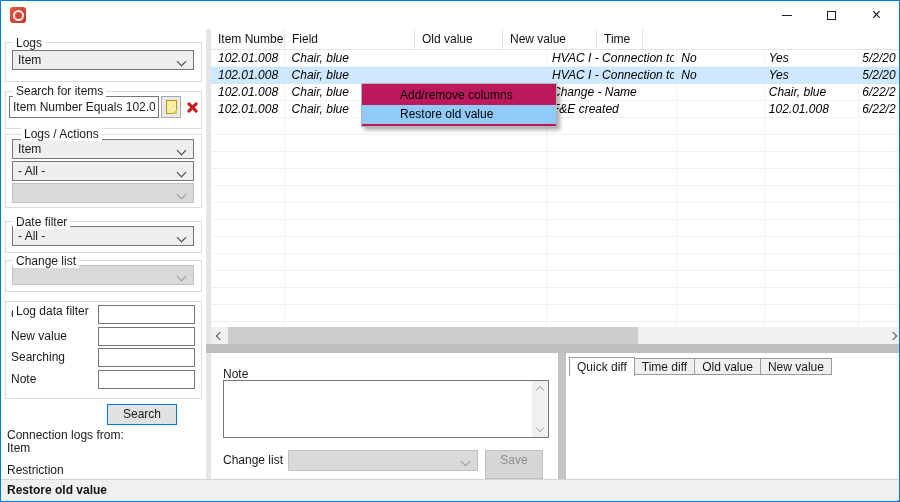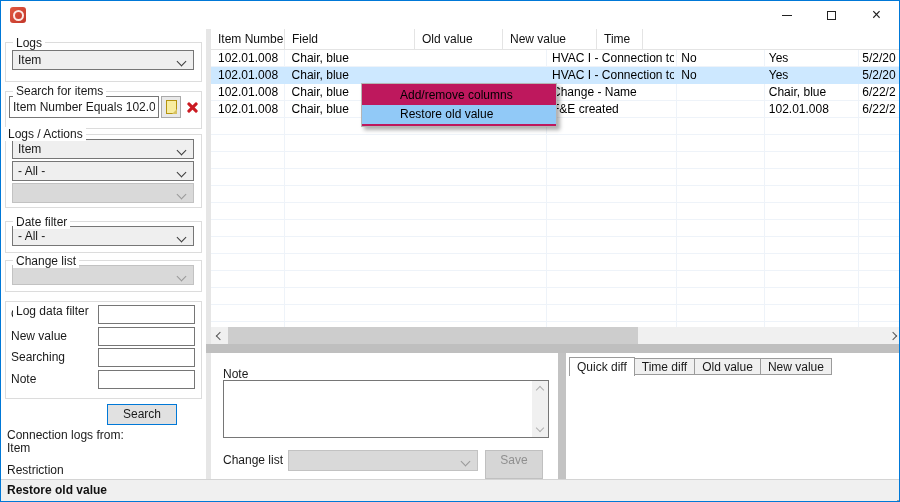--- a/index.html
+++ b/index.html
@@ -53,21 +53,21 @@
   .h-splitter{position:absolute;left:205px;top:343px;width:695px;height:9px;background:#bfbfbf;}
   .panel-divider{position:absolute;left:557px;top:352px;width:8px;height:126px;background:#c3c3c3;}
 
   
   .table-area{position:absolute;left:210px;top:28px;width:690px;height:298px;background:#fff;overflow:hidden;}
   .thead{display:flex;height:20px;border-bottom:1px solid #e4e4e4;}
   .th{box-sizing:border-box;line-height:20px;padding-left:7px;border-right:1px solid #e4e4e4;overflow:hidden;white-space:nowrap;color:#111;}
   .tbody{position:absolute;left:0;top:21px;right:0;bottom:0;
     background-image:repeating-linear-gradient(to bottom,#ffffff 0px,#ffffff 16px,#eef3f9 16px,#eef3f9 17px);}
   .vline{position:absolute;top:0;bottom:0;width:1px;background:#eef3f9;}
-  .tr{position:relative;display:flex;height:17px;}
+  .tr{position:relative;display:flex;height:17px;font-style:italic;}
   .tr.selected{background:#cde8ff;}
   .td{box-sizing:border-box;line-height:17px;padding-left:7px;overflow:hidden;white-space:nowrap;color:#000;}
 
   
   .hscroll{position:absolute;left:210px;top:326px;width:690px;height:17px;background:#f0f0f0;}
   .scroll-arrow{position:absolute;top:0;width:17px;height:17px;display:flex;align-items:center;justify-content:center;}
   .scroll-arrow .a{width:5px;height:5px;border-right:1px solid #555;border-bottom:1px solid #555;display:block;}
   .arr-left{left:0;}  .arr-left .a{transform:rotate(135deg);}
   .arr-right{right:0;} .arr-right .a{transform:rotate(-45deg);}
   .hthumb{position:absolute;left:17px;top:0;width:410px;height:17px;background:#cdcdcd;}
@@ -137,21 +137,21 @@
     <span class="group-label" style="left:12px;top:55px;">Search for items</span>
     <input class="tinput" style="left: 8px; top: 67px; width: 150px; height: 22px;" value="Item Number Equals 102.01.0">
     <div class="small-btn" style="left:160px;top:67px;">
         <span class="note-icon"></span>
       </div>
     <div class="small-btn" style="left:181px;top:67px;border:none;background:transparent;">
         <span class="x-icon"></span>
       </div>
 
     <div class="group g-actions"></div>
-    <span class="group-label" style="left:4px;top:98px;">Logs / Actions</span>
+    <span class="group-label" style="left:20px;top:98px;">Logs / Actions</span>
     <div class="combo" style="left:11px;top:110px;width:182px;">
       <span>Item</span><span class="chev"></span>
     </div>
     <div class="combo" style="left:11px;top:132px;width:182px;">
       <span>- All -</span><span class="chev"></span>
     </div>
     <div class="combo disabled" style="left:11px;top:154px;width:182px;">
       <span></span><span class="chev"></span>
     </div>
 

